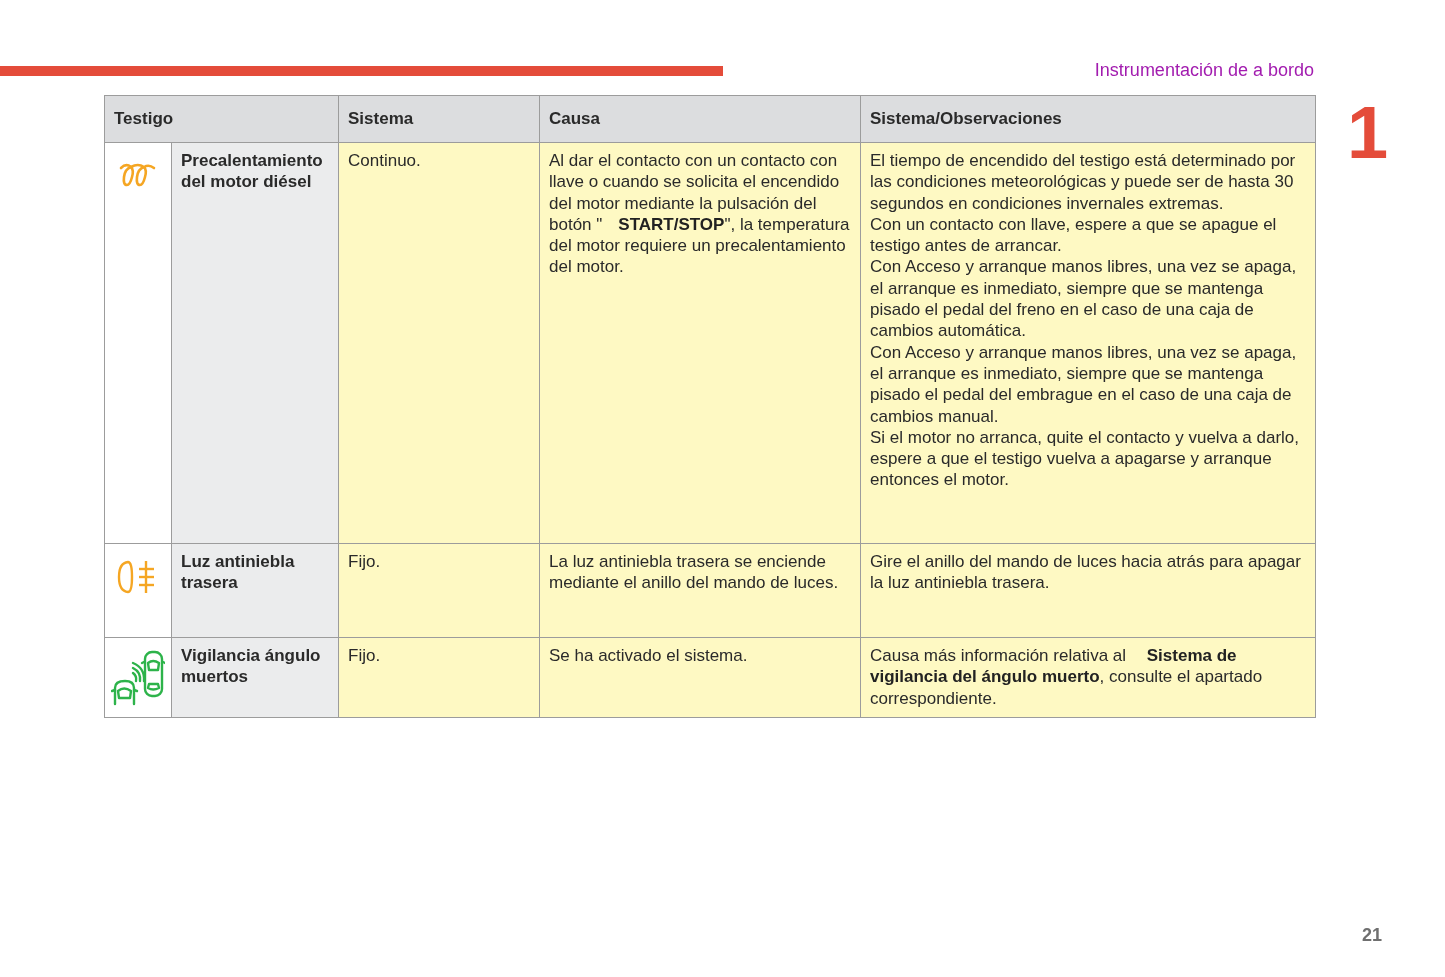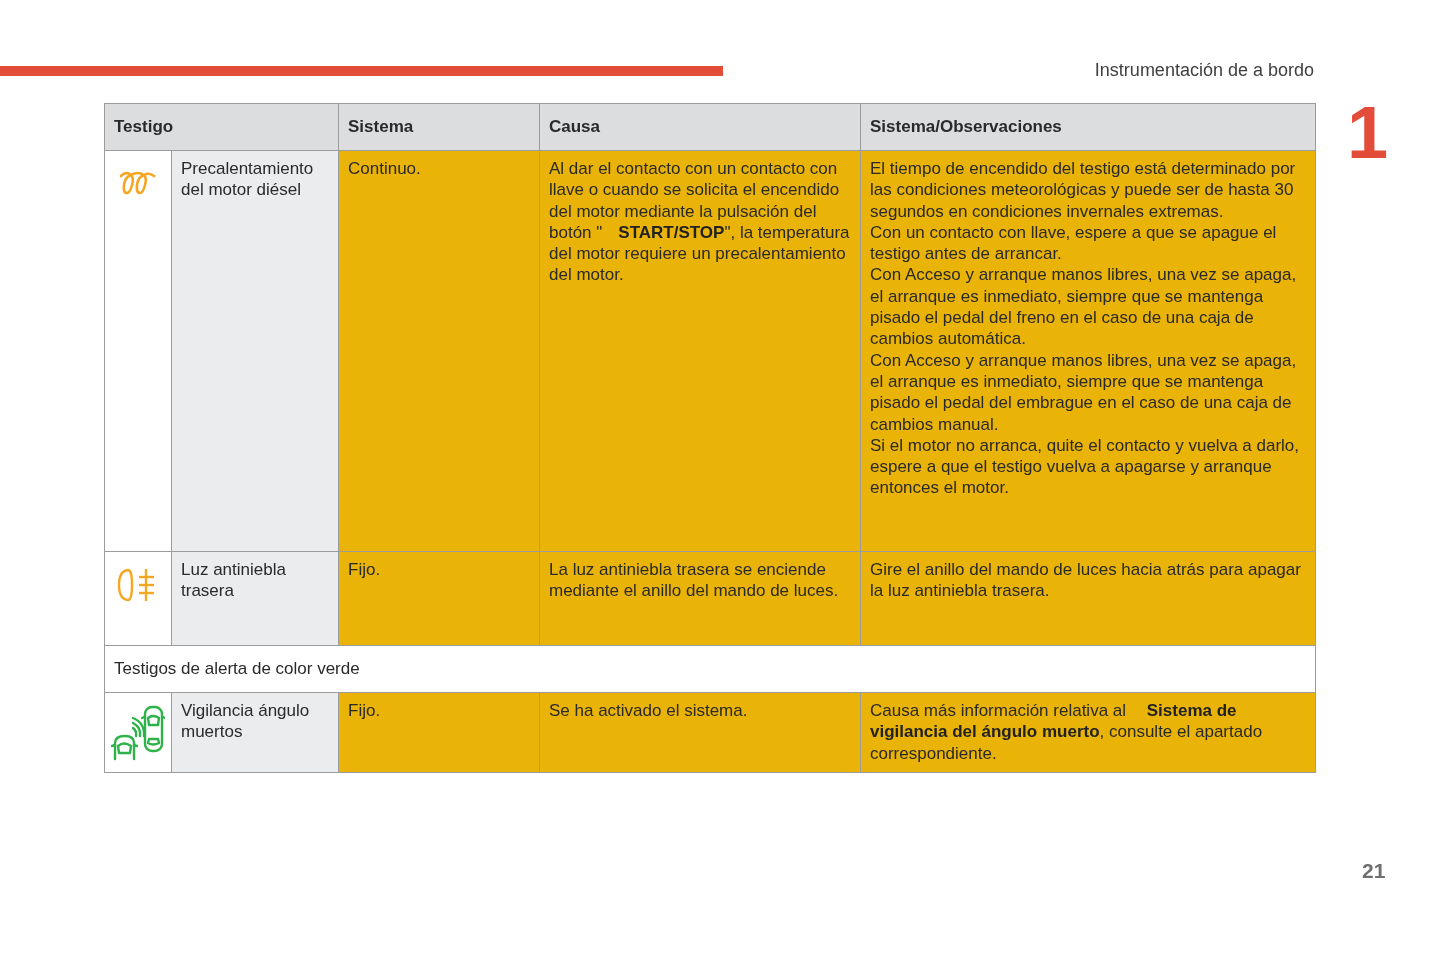--- a/index.html
+++ b/index.html
@@ -1,31 +1,31 @@
 <!DOCTYPE html>
 <html><head>
 <meta charset="utf-8">
 <style>
   html, body { margin: 0; padding: 0; background: #ffffff; }
   body { width: 1445px; height: 977px; position: relative; overflow: hidden;
          font-family: "Liberation Sans", sans-serif; color: #2a2a2a; }
   .red-bar { position: absolute; left: 0; top: 66px; width: 723px; height: 10px; background: #e44c3a; }
-  .section-title { position: absolute; right: 131px; top: 60px; font-size: 18px; color: #404040; }
+  .section-title { position: absolute; right: 131px; top: 60px; font-size: 18px; color: #a21caf; }
   .chapter-num { position: absolute; left: 1347px; top: 96px; font-size: 74px; font-weight: bold;
                  color: #e44c3a; line-height: 1; letter-spacing: -2px; }
-  .page-num { position: absolute; left: 1362px; top: 859px; font-size: 21px; font-weight: bold; color: #6f6f6f; }
+  .page-num { position: absolute; left: 1362px; top: 925px; font-size: 18px; font-weight: bold; color: #6f6f6f; }
 
-  table.main { position: absolute; left: 104px; top: 103px; width: 1211px; border-collapse: collapse;
+  table.main { position: absolute; left: 104px; top: 95px; width: 1211px; border-collapse: collapse;
                table-layout: fixed; font-size: 17px; line-height: 21.3px; padding-left: 34px; }
   table.main td, table.main th { border: 1.5px solid #9c9c9c; vertical-align: top; padding: 0; }
   th { background: #dcdddf; text-align: left; font-weight: bold; height: 46px; vertical-align: middle !important;
        padding: 0 9px !important; color: #2a2a2a; }
   td.icon-cell { text-align: center; background: #fff; }
-  td.name-cell { background: #ebeced; font-weight: normal; padding: 7px 9px !important; }
-  td.text-cell { padding: 7px 9px !important; background: #eab308; }
+  td.name-cell { background: #ebeced; font-weight: bold; padding: 7px 9px !important; }
+  td.text-cell { padding: 7px 9px !important; background: #fef9c3; }
   td.group-cell { padding: 0 9px !important; height: 46px; vertical-align: middle !important; }
   b { font-weight: bold; color: #222; margin-left: 16px; }
   .para { display: block; }
   .icon { display: inline-block; margin-top: 16px; }
 </style>
 </head>
 <body>
 
 <div class="red-bar"></div>
 <div class="section-title">Instrumentación de a bordo</div>
@@ -77,23 +77,20 @@
             <line x1="23" y1="19" x2="38" y2="19" stroke="#f5a623" stroke-width="2.4"></line>
             <line x1="23" y1="27" x2="38" y2="27" stroke="#f5a623" stroke-width="2.4"></line>
           </svg>
         </span>
       </td>
       <td class="name-cell">Luz antiniebla trasera</td>
       <td class="text-cell">Fijo.</td>
       <td class="text-cell">La luz antiniebla trasera se enciende mediante el anillo del mando de luces.</td>
       <td class="text-cell">Gire el anillo del mando de luces hacia atrás para apagar la luz antiniebla trasera.</td>
     </tr>
-    <tr>
-      <td colspan="5" class="group-cell">Testigos de alerta de color verde</td>
-    </tr>
     <tr style="height:80px">
       <td class="icon-cell">
         <span class="icon" style="margin-top:10px">
           <svg width="54" height="58" viewBox="0 0 54 58">
             <g fill="none" stroke="#2db34a" stroke-width="2.4" stroke-linecap="round" stroke-linejoin="round">
               <rect x="34" y="4" width="17" height="44" rx="7"></rect>
               <path d="M37 15 Q42 11 48 15 L47 22 L38 22 Z"></path>
               <path d="M38 36 L47 36 L48 40 Q42 43 37 40 Z"></path>
               <line x1="33" y1="14" x2="31" y2="15"></line>
                 <line x1="52" y1="14" x2="54" y2="15"></line>

